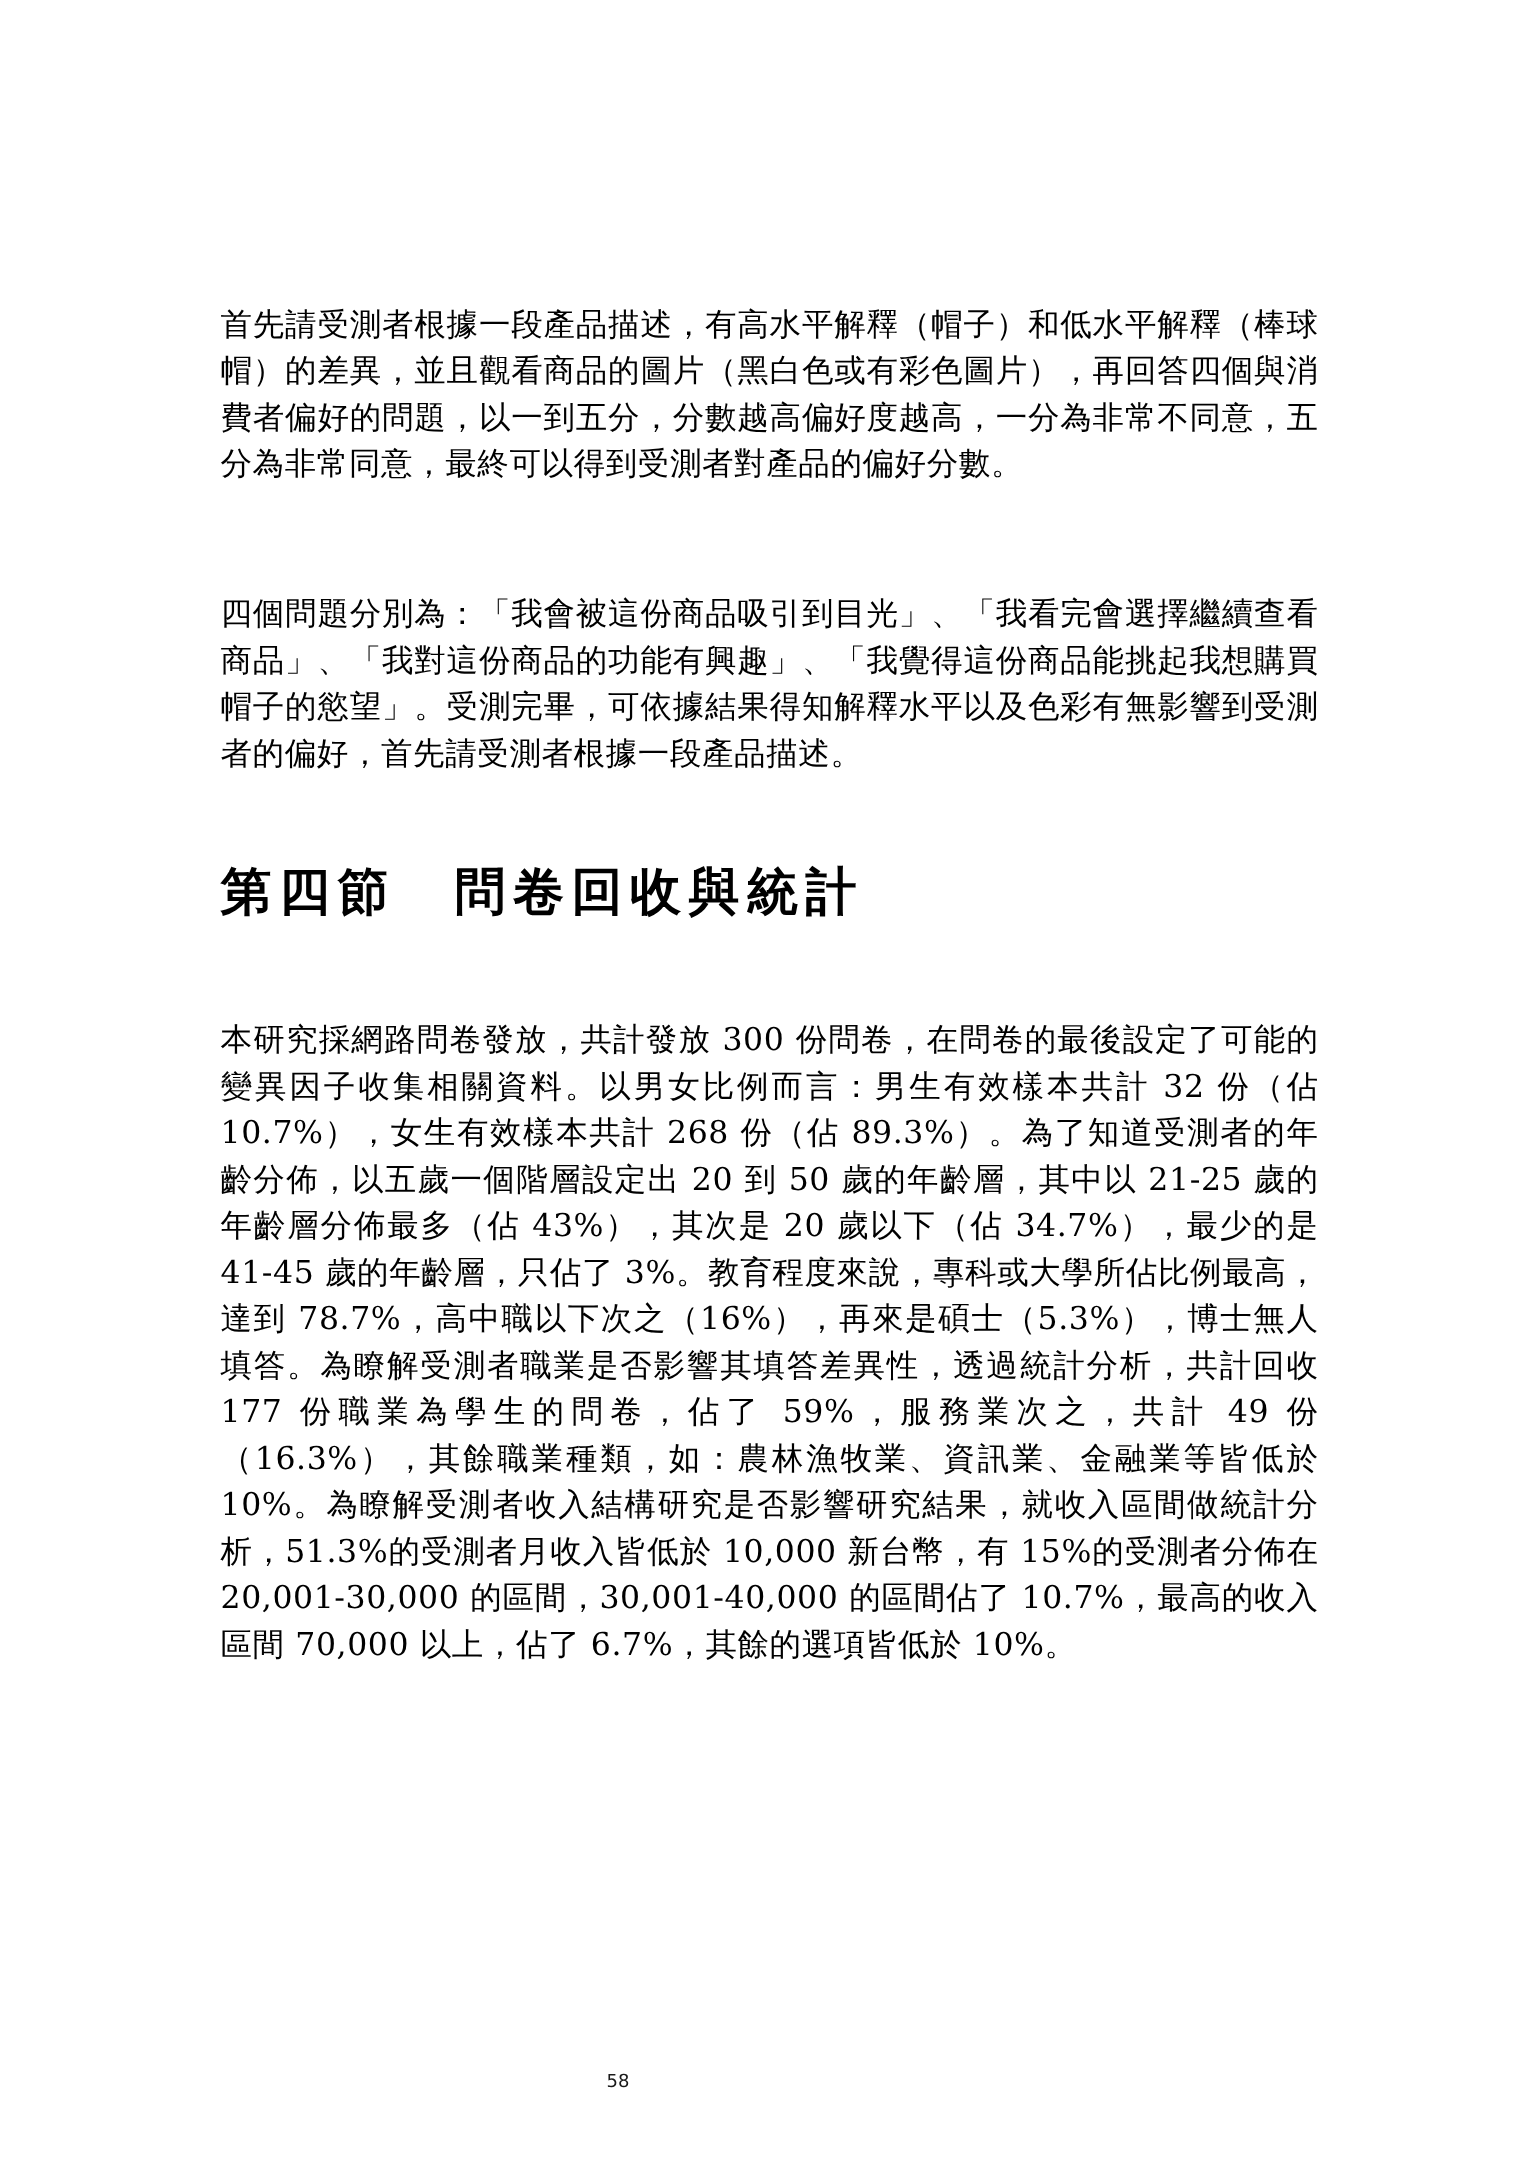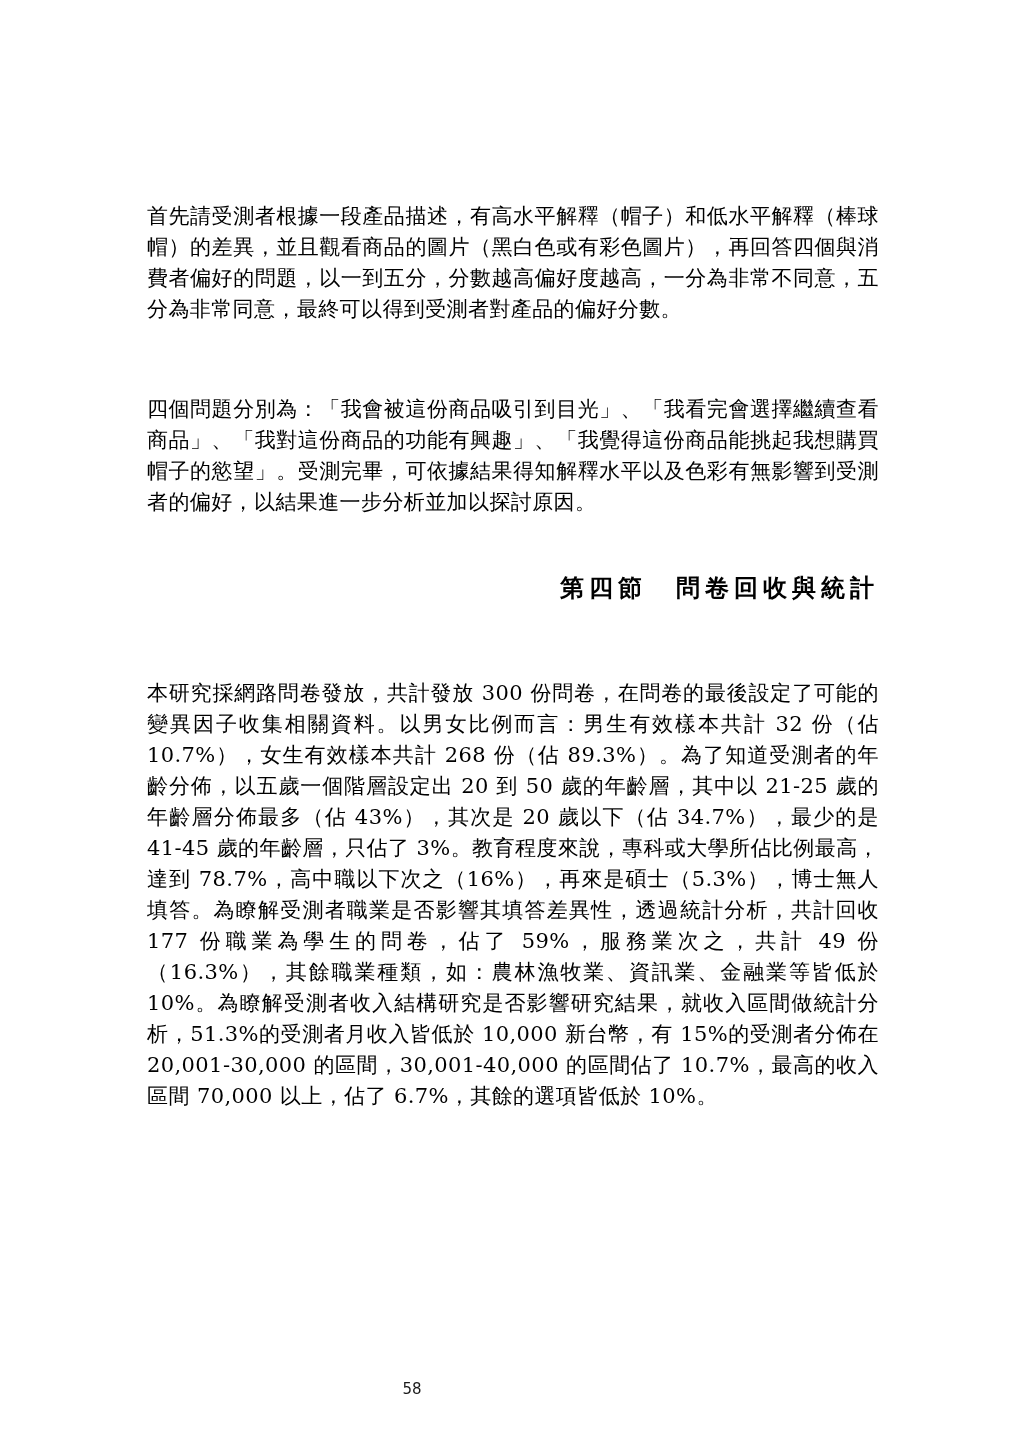--- a/index.html
+++ b/index.html
@@ -30,46 +30,46 @@
   }
   .para-1 { top: 201px; }
   .para-2 { top: 394px; }
   .para-3 { top: 678px; }
   .section-heading {
     position: absolute;
     top: 572px;
     left: 147px;
     width: 732px;
     margin: 0;
-    font-size: 24px;
+    font-size: 34px;
     font-weight: bold;
     letter-spacing: 5px;
-    text-align: right;
+    text-align: left;
     color: #000000;
     white-space: pre;
   }
   .page-number {
     position: absolute;
     top: 1380px;
     left: 0;
     width: 824px;
     text-align: center;
     font-family: "DejaVu Sans", "Liberation Sans", sans-serif;
-    font-size: 15px;
+    font-size: 12px;
     color: #1a1a1a;
   }
 </style>
 </head>
 <body>
 
 <div class="page">
 
   <p class="body-para para-1">首先請受測者根據一段產品描述，有高水平解釋（帽子）和低水平解釋（棒球帽）的差異，並且觀看商品的圖片（黑白色或有彩色圖片），再回答四個與消費者偏好的問題，以一到五分，分數越高偏好度越高，一分為非常不同意，五分為非常同意，最終可以得到受測者對產品的偏好分數。</p>
 
-  <p class="body-para para-2">四個問題分別為：「我會被這份商品吸引到目光」、「我看完會選擇繼續查看商品」、「我對這份商品的功能有興趣」、「我覺得這份商品能挑起我想購買帽子的慾望」。受測完畢，可依據結果得知解釋水平以及色彩有無影響到受測者的偏好，以結果進一步分析並加以探討原因。</p>
+  <p class="body-para para-2">四個問題分別為：「我會被這份商品吸引到目光」、「我看完會選擇繼續查看商品」、「我對這份商品的功能有興趣」、「我覺得這份商品能挑起我想購買帽子的慾望」。受測完畢，可依據結果得知解釋水平以及色彩有無影響到受測者的偏好，首先請受測者根據一段產品描述。</p>
 
   <h2 class="section-heading">第四節　問卷回收與統計</h2>
 
   <p class="body-para para-3">本研究採網路問卷發放，共計發放 300 份問卷，在問卷的最後設定了可能的變異因子收集相關資料。以男女比例而言：男生有效樣本共計 32 份（佔 10.7%），女生有效樣本共計 268 份（佔 89.3%）。為了知道受測者的年齡分佈，以五歲一個階層設定出 20 到 50 歲的年齡層，其中以 21-25 歲的年齡層分佈最多（佔 43%），其次是 20 歲以下（佔 34.7%），最少的是 41-45 歲的年齡層，只佔了 3%。教育程度來說，專科或大學所佔比例最高，達到 78.7%，高中職以下次之（16%），再來是碩士（5.3%），博士無人填答。為瞭解受測者職業是否影響其填答差異性，透過統計分析，共計回收 177 份職業為學生的問卷，佔了 59%，服務業次之，共計 49 份（16.3%），其餘職業種類，如：農林漁牧業、資訊業、金融業等皆低於 10%。為瞭解受測者收入結構研究是否影響研究結果，就收入區間做統計分析，51.3%的受測者月收入皆低於 10,000 新台幣，有 15%的受測者分佈在 20,001-30,000 的區間，30,001-40,000 的區間佔了 10.7%，最高的收入區間 70,000 以上，佔了 6.7%，其餘的選項皆低於 10%。</p>
 
   <div class="page-number">58</div>
 
 </div>
 
 </body></html>

